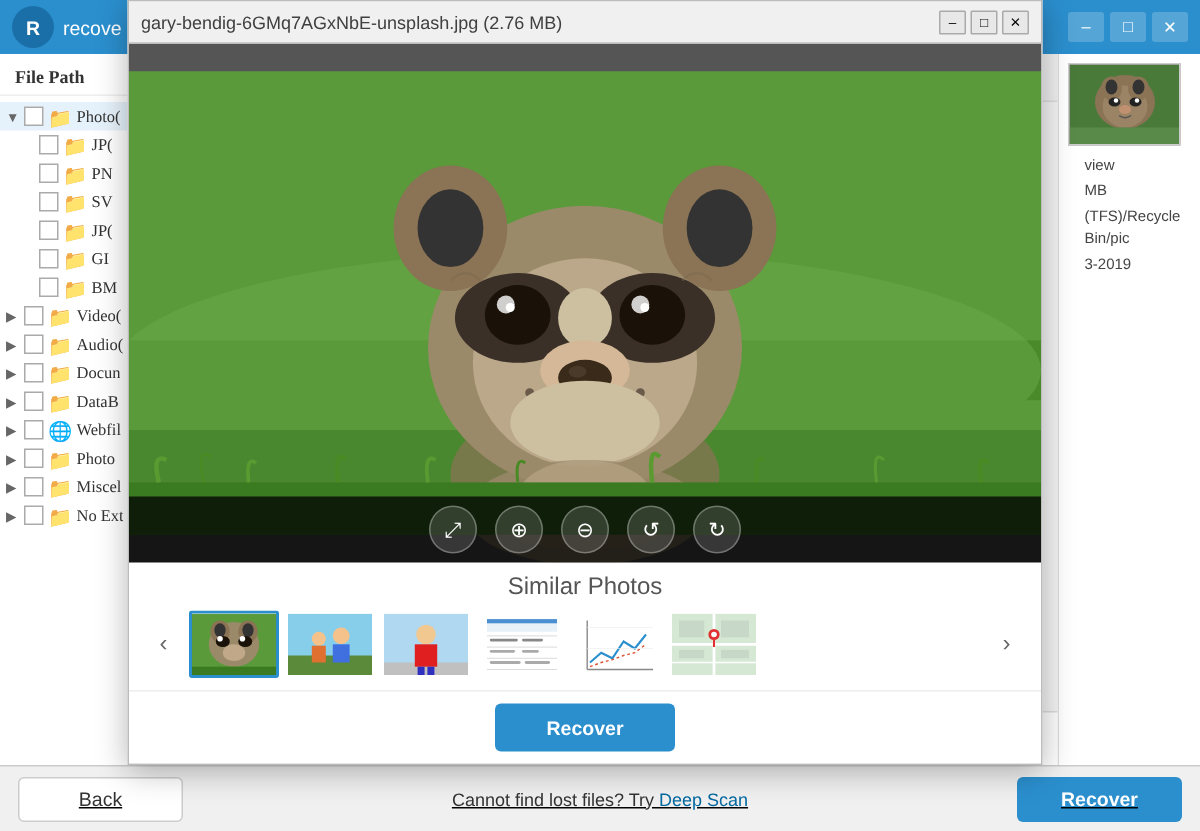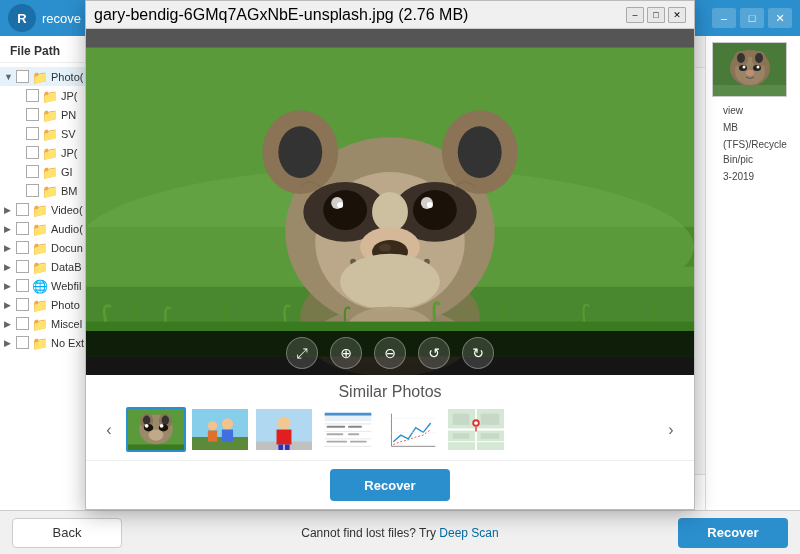--- a/index.html
+++ b/index.html
@@ -76,20 +76,21 @@
     }
 
     
     .sidebar {
       width: 155px;
       background: #ffffff;
       border-right: 1px solid #ddd;
       display: flex;
       flex-direction: column;
       flex-shrink: 0;
+      font-family: Liberation Serif, serif;
     }
     .sidebar-header {
       padding: 8px 10px 4px 10px;
       font-weight: 600;
       color: #333;
       font-size: 12px;
       border-bottom: 1px solid #eee;
     }
     .sidebar-tree {
       flex: 1;
@@ -189,20 +190,21 @@
 
     
     .bottom-bar {
       height: 44px;
       background: #f0f0f0;
       border-top: 1px solid #ccc;
       display: flex;
       align-items: center;
       padding: 0 12px;
       justify-content: space-between;
+      text-decoration: underline;
     }
     .back-btn {
       width: 110px;
       height: 30px;
       background: white;
       border: 1px solid #ccc;
       border-radius: 4px;
       font-size: 13px;
       cursor: pointer;
       color: #333;
@@ -259,22 +261,22 @@
       height: 28px;
       background: #f0f0f0;
       border-bottom: 1px solid #ccc;
       display: flex;
       align-items: center;
       padding: 0 8px;
       flex-shrink: 0;
     }
     .modal-title-text {
       flex: 1;
-      font-size: 16px;
-      color: #000000;
+      font-size: 12px;
+      color: #404040;
       white-space: nowrap;
       overflow: hidden;
       text-overflow: ellipsis;
     }
     .modal-win-btns {
       display: flex;
       gap: 3px;
     }
     .modal-win-btn {
       width: 18px;

